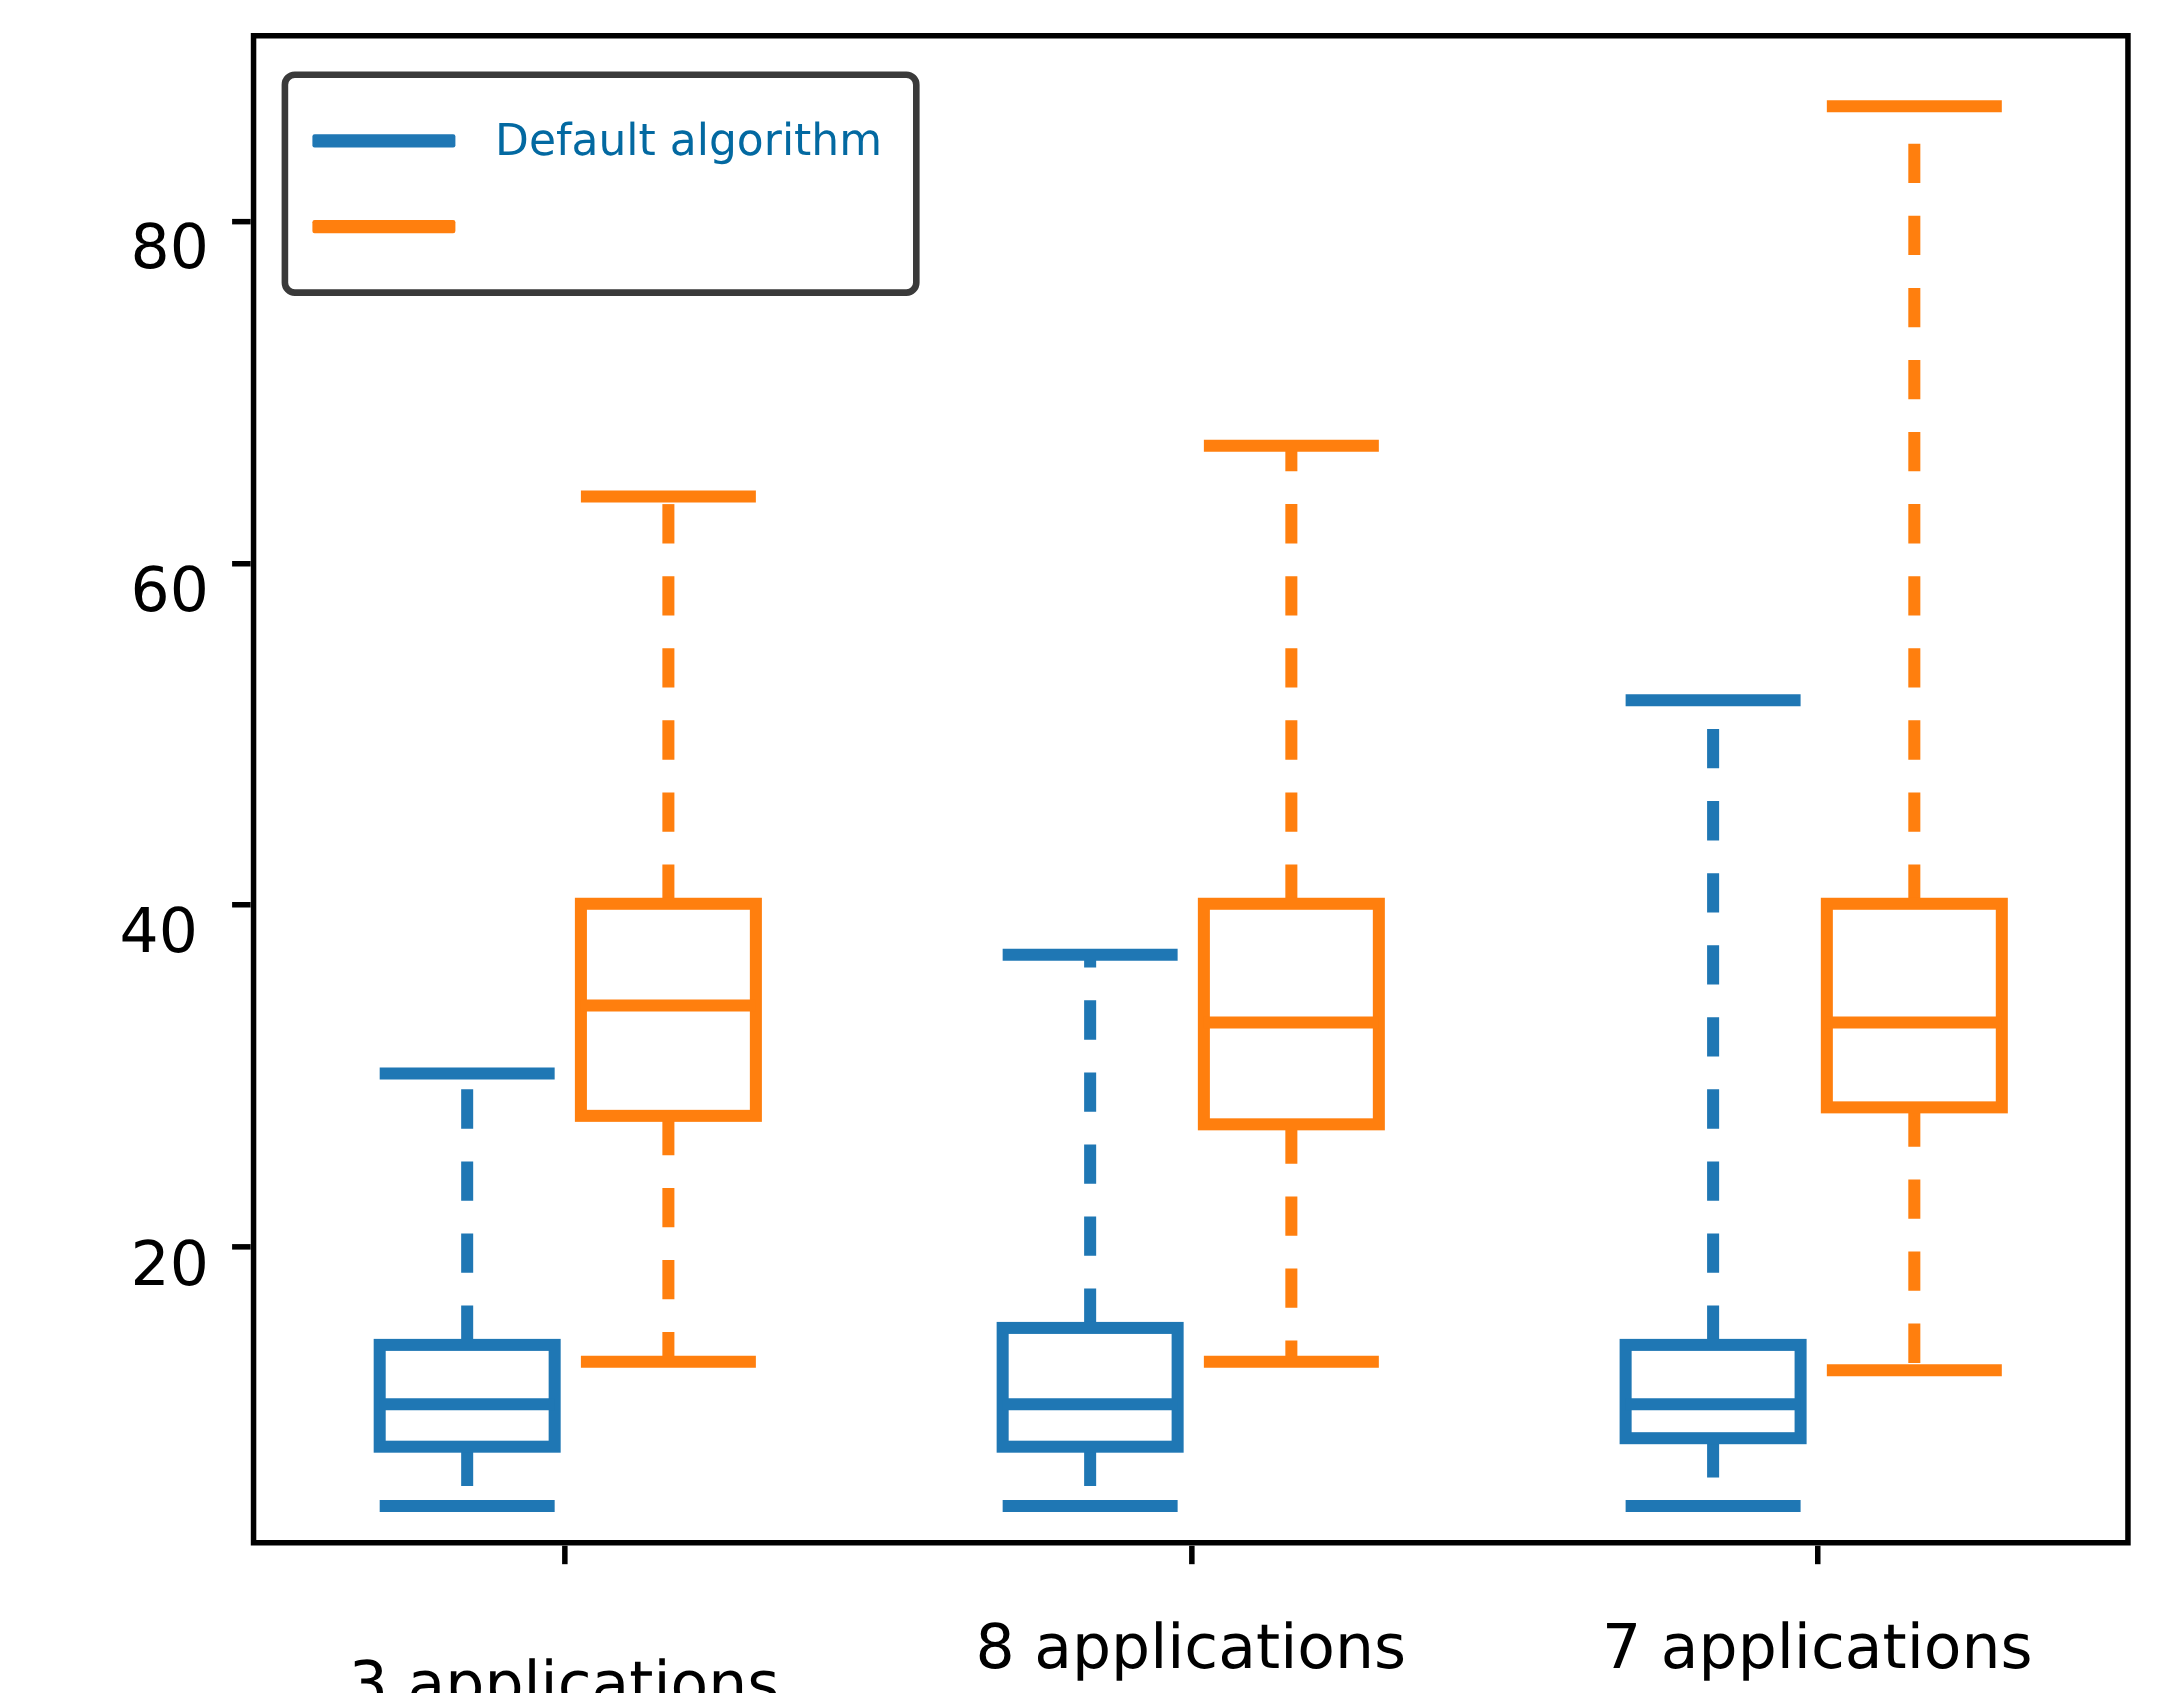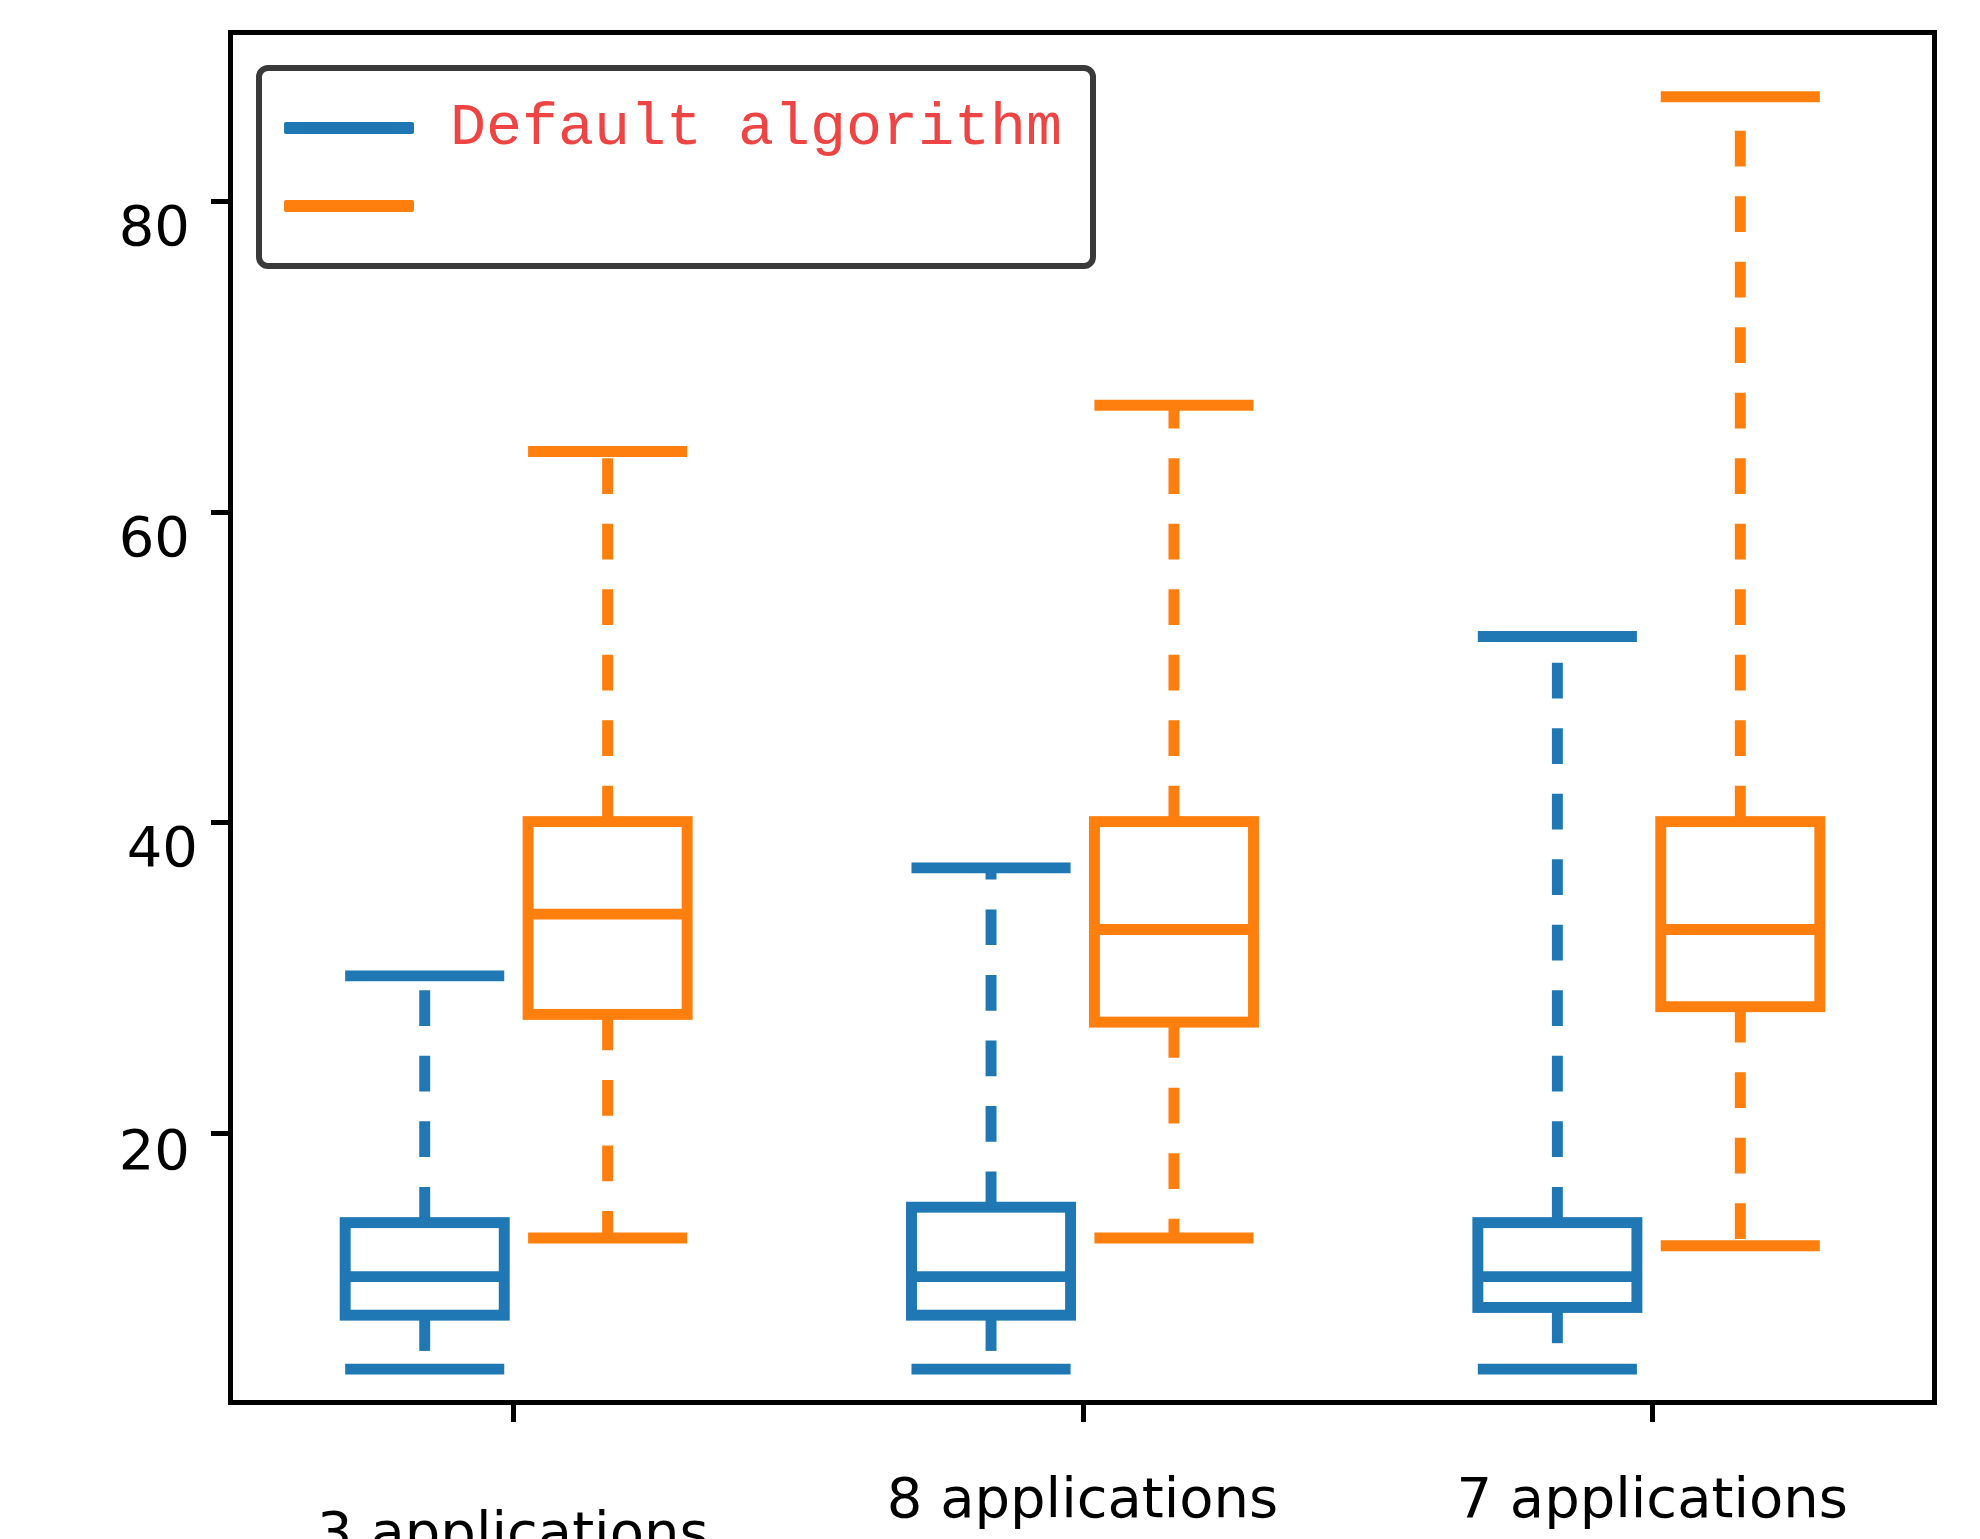--- a/index.html
+++ b/index.html
@@ -11,31 +11,31 @@
   .ytick-label{position:absolute;font-size:56px;color:#000;text-align:right;width:160px;margin-top:28px;}
   .xtick-label{position:absolute;font-size:56px;color:#000;text-align:center;width:520px;}
   .tickmark-y{position:absolute;width:17px;height:5px;background:#000;}
   .tickmark-x{position:absolute;width:5px;height:17px;background:#000;}
   
   #legend{position:absolute;left:256px;top:65px;
           border:6px solid #3a3a3a;border-radius:12px;background:#ffffff;
           padding:18px 28px 18px 22px;box-sizing:border-box;}
   .legend-row{display:flex;align-items:center;height:78px;}
   .legend-swatch{width:130px;height:12px;margin-right:36px;flex:0 0 auto;border-radius:2px;}
-  .legend-text{font-size:60px;color:#ef4444;white-space:nowrap;line-height:1;font-family:Liberation Mono, monospace;}
+  .legend-text{font-size:40px;color:#0369a1;white-space:nowrap;line-height:1;}
 </style>
 </head>
 <body>
 
 <div id="fig">
 
   <div id="ytick-labels">
       <div class="ytick-label" style="left: 30px; top: 1089px;">20</div>
       <div class="tickmark-y" style="left: 211px; top: 1131.11px;"></div>
-      <div class="ytick-label" style="left: 38px; top: 786.373px;">40</div>
+      <div class="ytick-label" style="left: 20px; top: 786.373px;">40</div>
       <div class="tickmark-y" style="left: 211px; top: 820.373px;"></div>
       <div class="ytick-label" style="left: 30px; top: 475.638px;">60</div>
       <div class="tickmark-y" style="left: 211px; top: 509.638px;"></div>
       <div class="ytick-label" style="left: 30px; top: 164.904px;">80</div>
       <div class="tickmark-y" style="left: 211px; top: 198.904px;"></div>
     </div>
   <div id="xtick-labels">
       <div class="xtick-label" style="left: 252.833px; top: 1487px; margin-top: 12px;">3 applications</div>
       <div class="tickmark-x" style="left: 510.833px; top: 1405px;"></div>
       <div class="xtick-label" style="left: 822.5px; top: 1465px;">8 applications</div>

